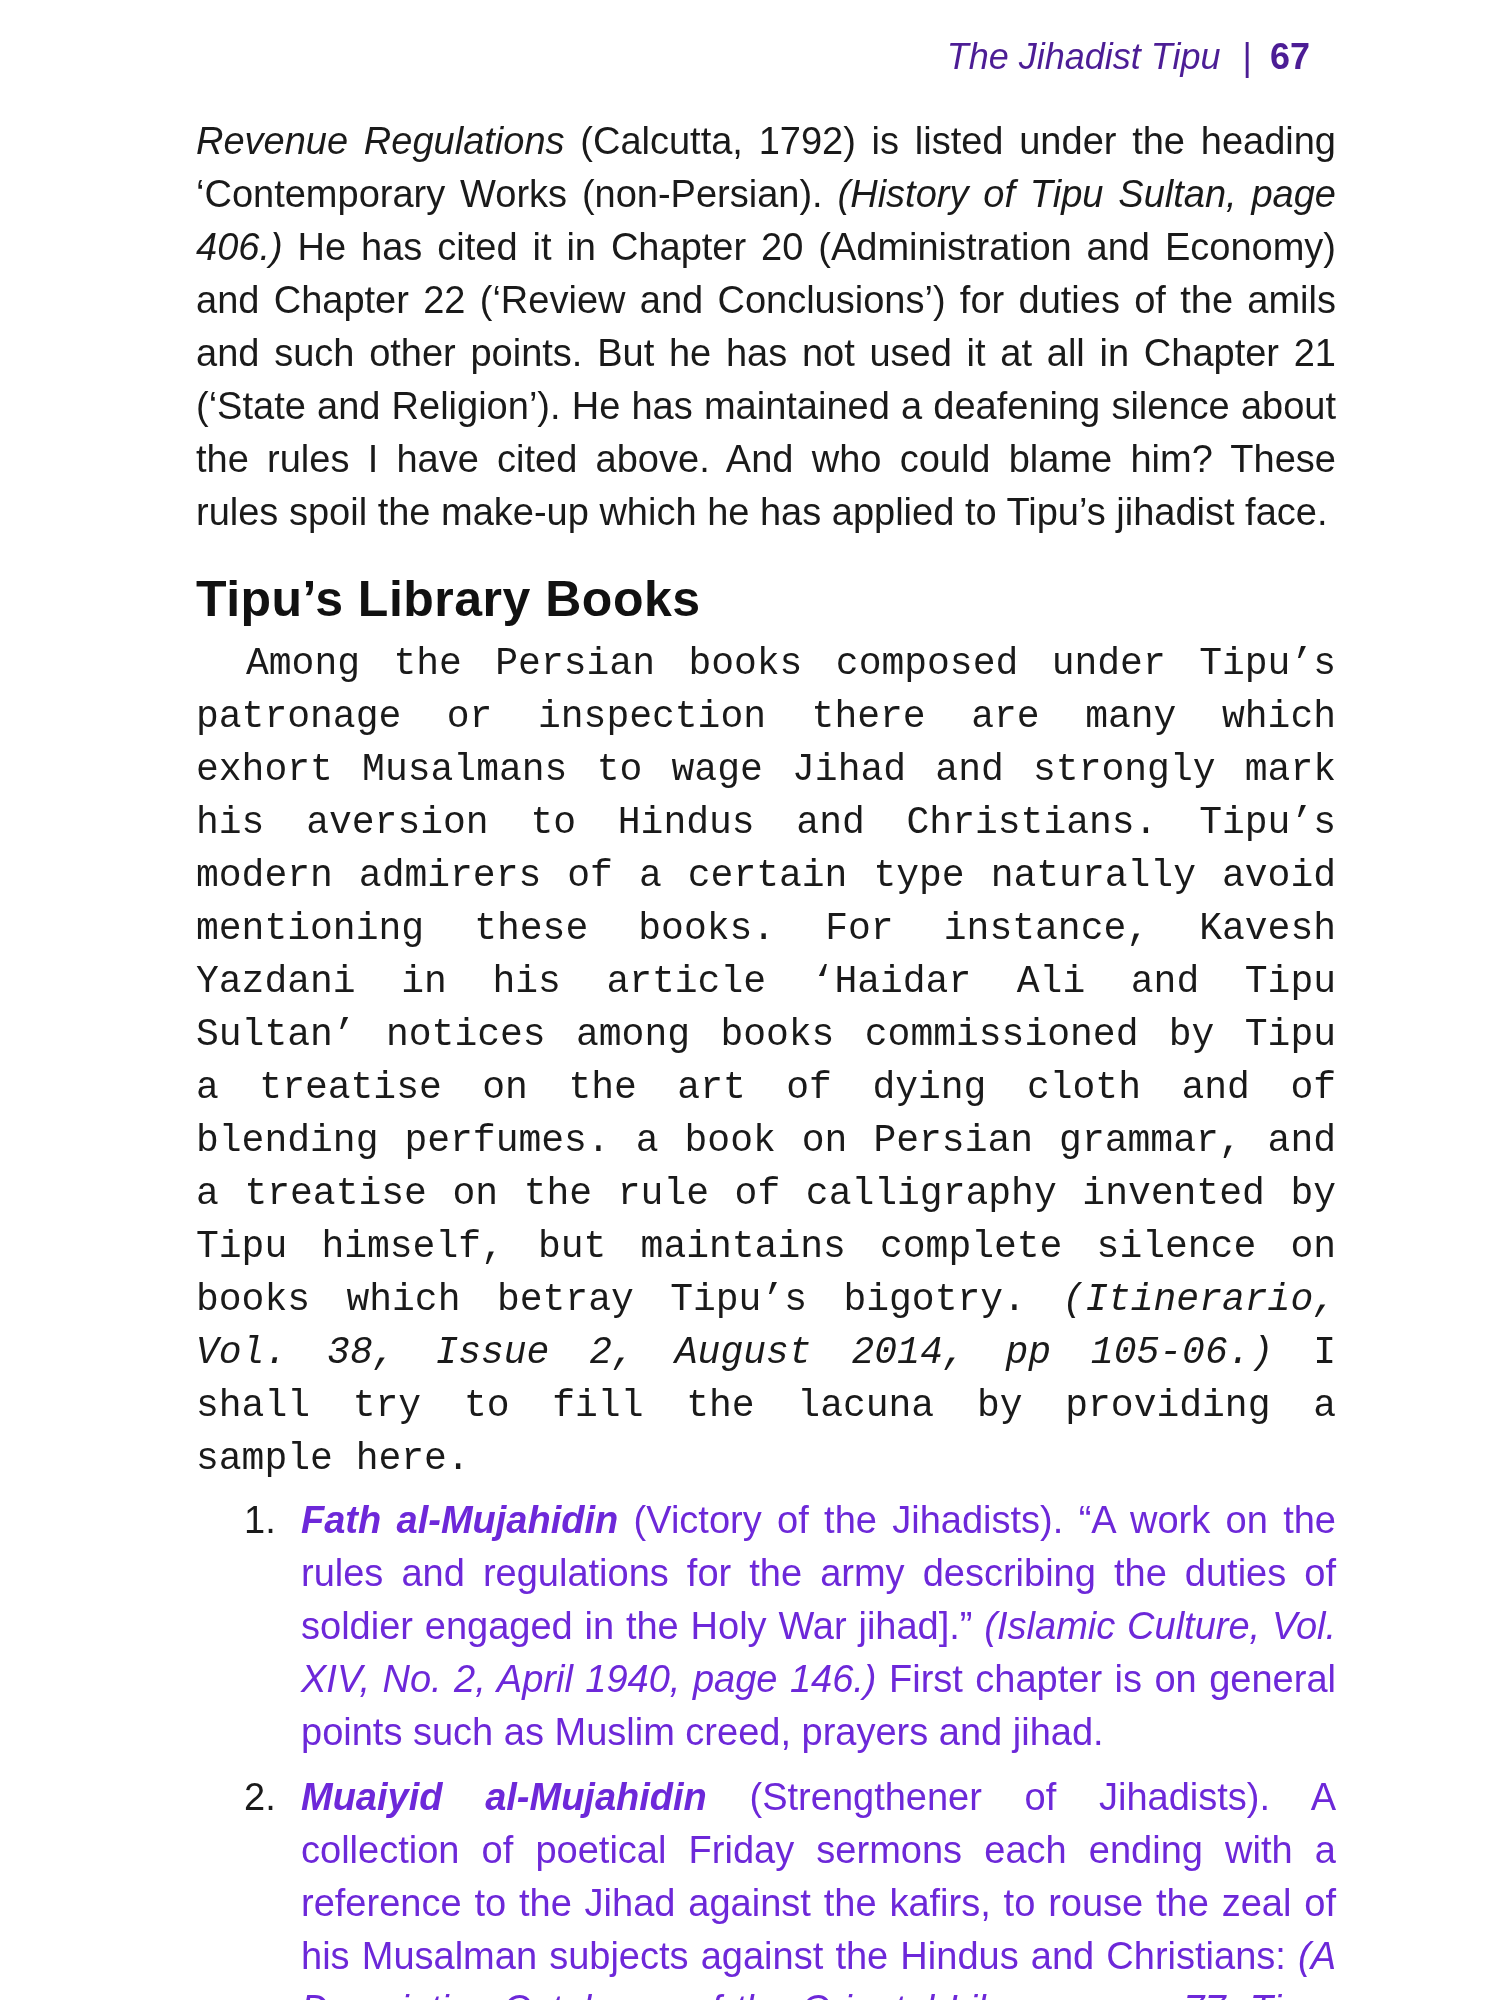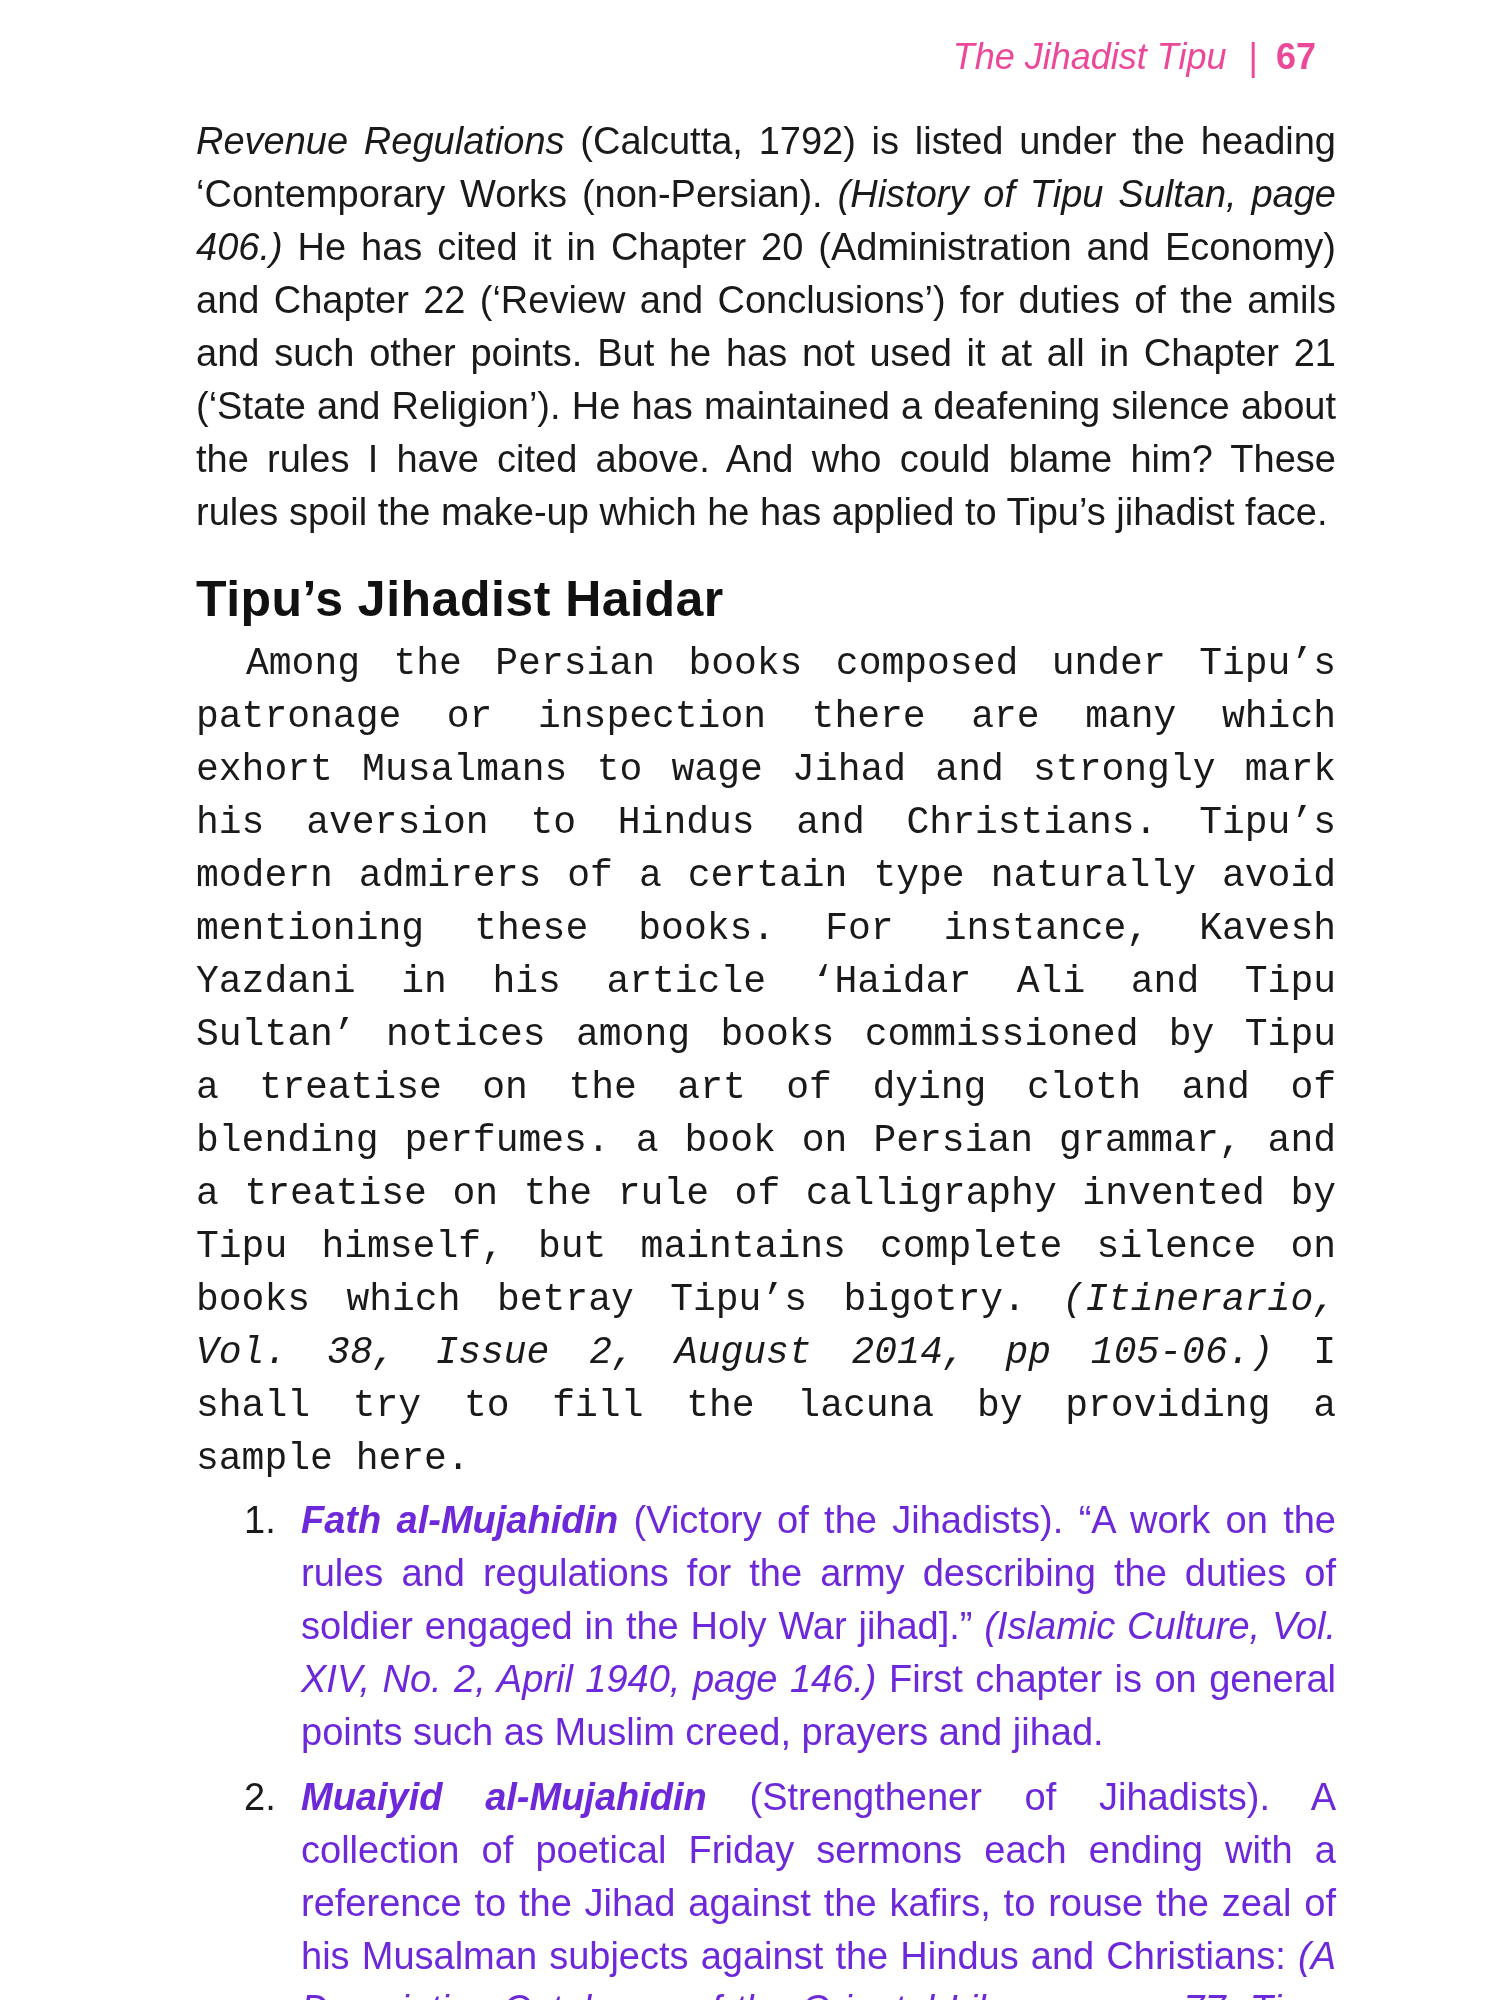--- a/index.html
+++ b/index.html
@@ -12,25 +12,25 @@
     width: 1500px;
     height: 2000px;
     background: #ffffff;
     font-family: "Liberation Sans", "DejaVu Sans", sans-serif;
     color: #1a1a1a;
     overflow: hidden;
   }
   .running-header {
     position: absolute;
     top: 36px;
-    right: 184px;
+    right: 190px;
     font-size: 36px;
     line-height: 42px;
     white-space: nowrap;
-    color: #ec4899;
+    color: #4c1d95;
   }
   .rh-title { font-style: italic; }
   .rh-sep {
     display: inline-block;
     margin: 0 18px 0 22px;
     font-weight: 400;
     transform: scaleY(1.1);
   }
   .rh-num { font-weight: bold; }
 
@@ -87,21 +87,21 @@
 <div class="page">
 
   <div class="running-header">
     <span class="rh-title">The Jihadist Tipu</span><span class="rh-sep">|</span><span class="rh-num">67</span>
   </div>
 
   <div class="content">
 
     <p class="body-text"><span class="i">Revenue Regulations</span><span> (Calcutta, 1792) is listed under the heading ‘Contemporary Works (non-Persian). </span><span class="i">(History of Tipu Sultan, page 406.)</span><span> He has cited it in Chapter 20 (Administration and Economy) and Chapter 22 (‘Review and Conclusions’) for duties of the amils and such other points. But he has not used it at all in Chapter 21 (‘State and Religion’). He has maintained a deafening silence about the rules I have cited above. And who could blame him? These rules spoil the make-up which he has applied to Tipu’s jihadist face.</span></p>
 
-    <h2 class="section-heading">Tipu’s Jihadist Haidar</h2>
+    <h2 class="section-heading">Tipu’s Library Books</h2>
 
     <p class="body-text indent"><span>Among the Persian books composed under Tipu’s patronage or inspection there are many which exhort Musalmans to wage Jihad and strongly mark his aversion to Hindus and Christians. Tipu’s modern admirers of a certain type naturally avoid mentioning these books. For instance, Kavesh Yazdani in his article ‘Haidar Ali and Tipu Sultan’ notices among books commissioned by Tipu a treatise on the art of dying cloth and of blending perfumes. a book on Persian grammar, and a treatise on the rule of calligraphy invented by Tipu himself, but maintains complete silence on books which betray Tipu’s bigotry. </span><span class="i">(Itinerario, Vol. 38, Issue 2, August 2014, pp 105-06.)</span><span> I shall try to fill the lacuna by providing a sample here.</span></p>
 
     <div class="list">
       <div class="list-item list-item-1">
         <span class="num">1.</span>
         <p class="item-body"><span class="bi">Fath al-Mujahidin</span><span> (Victory of the Jihadists). “A work on the rules and regulations for the army describing the duties of soldier engaged in the Holy War jihad].” </span><span class="i">(Islamic Culture, Vol. XIV, No. 2, April 1940, page 146.)</span><span> First chapter is on general points such as Muslim creed, prayers and jihad.</span></p>
       </div>
       <div class="list-item list-item-2">
         <span class="num">2.</span>

